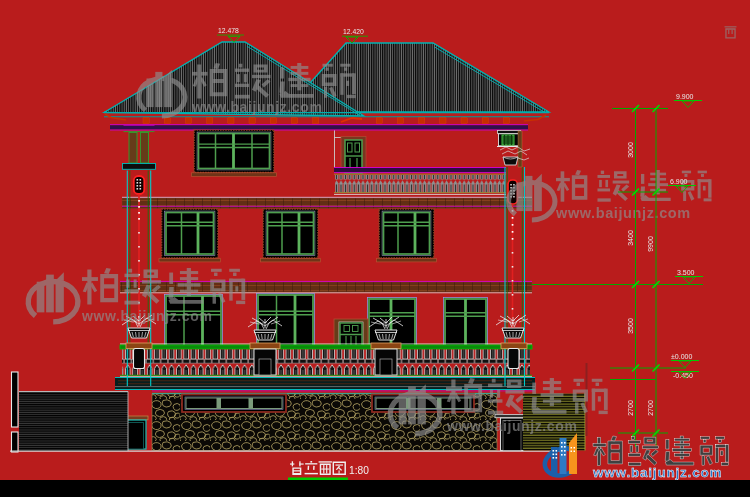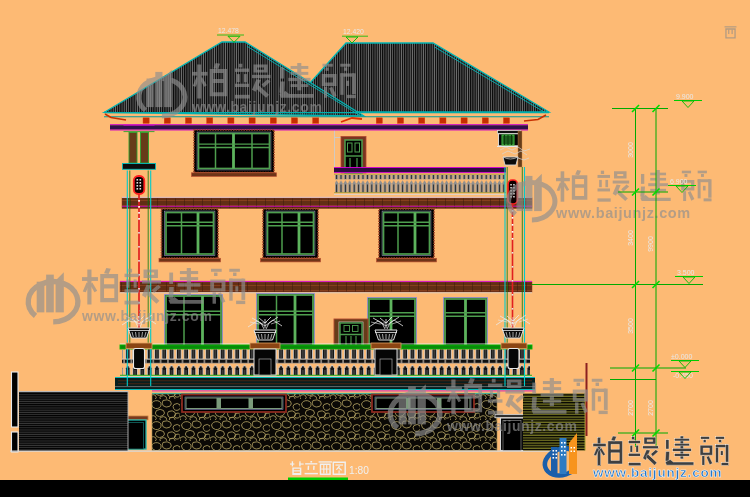--- a/index.html
+++ b/index.html
@@ -1,15 +1,15 @@
 <!DOCTYPE html>
 <html><head><meta charset="utf-8">
 <style>
 html,body{margin:0;padding:0;background:#000;}
-#page{position:relative;width:750px;height:480px;background:#fdba74;overflow:hidden;
+#page{position:relative;width:750px;height:480px;background:#b91c1c;overflow:hidden;
 font-family:"Liberation Sans", sans-serif;}
 svg{position:absolute;top:0;left:0;}
 </style></head><body>
 <div id="page">
 <svg width="750" height="497" viewBox="0 0 750 497">
 <defs>
 <pattern id="vh" width="2.2" height="8" patternUnits="userSpaceOnUse">
   <rect width="2.2" height="8" fill="#0a0a0a"></rect>
   <line x1="1" y1="0" x2="1" y2="8" stroke="#6e6e6e" stroke-width="0.9"></line>
 </pattern>

